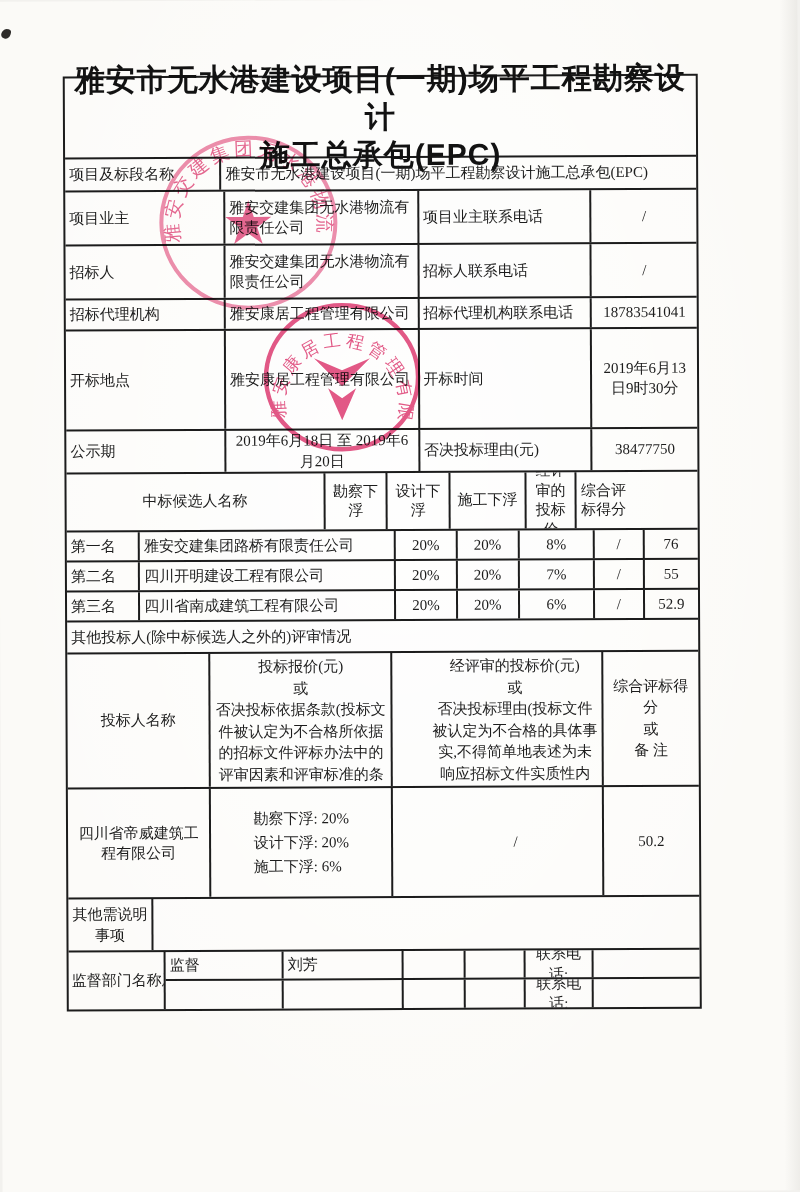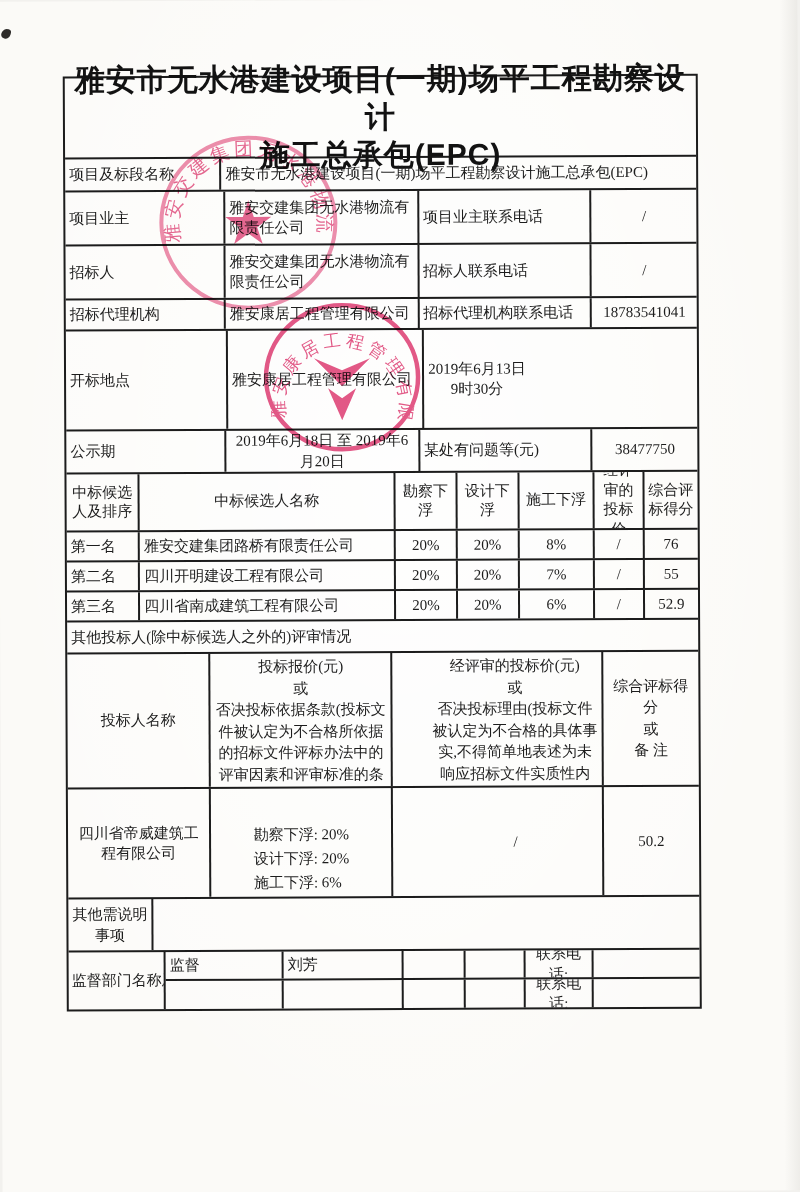--- a/index.html
+++ b/index.html
@@ -66,21 +66,21 @@
   
   .r-candhead{height:58px;}
   .r-cand{height:30px;}
   .cw1{width:74px;} .cw2{width:259px;} .cw3{width:62px;} .cw4{width:63px;}
   .cw5{width:76px;} .cw6{width:50px;} .cw7{width:54px;}
   .candhead .cell{padding:1px 2px;text-align:center;justify-content:center;line-height:1.3;}
   
   .r-section{height:32px;}
   .r-obhead{height:135px;}
   .r-obrow{height:110px;}
-  .ow1{width:152px;} .ow2{width:193px;align-items:flex-end;} .ow3{width:185px;margin-left:36px;} .ow4{width:101px;}
+  .ow1{width:152px;} .ow2{width:193px;} .ow3{width:185px;margin-left:36px;} .ow4{width:101px;}
   .obhead .cell{justify-content:center;text-align:center;line-height:21.5px;padding:1px 3px;align-items:center;}
   .obhead .clip{align-items:flex-start;padding-top:3px;}
   .bid-block{display:flex;justify-content:center;width:100%;}
   .bid-block span{text-align:left;white-space:pre-line;line-height:1.6;}
   
   .r-notes{height:53px;}
   .nw1{width:85px;} .nw2{width:546px;}
   
   .r-sup{height:57px;}
   .sw-label{width:142px;white-space:nowrap;padding:2px 1px 2px 3px;}
@@ -131,32 +131,32 @@
     <div class="row r-agency">
       <div class="cell lbl w138">招标代理机构</div>
       <div class="cell lbl w196">雅安康居工程管理有限公司</div>
       <div class="cell lbl w191">招标代理机构联系电话</div>
       <div class="cell ctr w106">18783541041</div>
     </div>
 
     <div class="row r-venue">
       <div class="cell lbl w138">开标地点</div>
       <div class="cell lbl w196">雅安康居工程管理有限公司</div>
+      <div class="cell lbl w191">开标时间</div>
       <div class="cell ctr w106">2019年6月13日9时30分</div>
     </div>
 
     <div class="row r-public">
       <div class="cell lbl w138">公示期</div>
       <div class="cell ctr w196">2019年6月18日 至 2019年6月20日</div>
-      <div class="cell lbl w191">某处有问题等(元)</div>
+      <div class="cell lbl w191">否决投标理由(元)</div>
       <div class="cell ctr w106">38477750</div>
     </div>
 
     <div class="row r-candhead candhead">
-      <div class="cell cw1">中标候选人及排序</div>
       <div class="cell cw2">中标候选人名称</div>
       <div class="cell cw3">勘察下浮</div>
       <div class="cell cw4">设计下浮</div>
       <div class="cell cw5">施工下浮</div>
       <div class="cell cw6">经评审的投标价</div>
       <div class="cell cw7">综合评标得分</div>
     </div>
 
     <div class="row r-cand">
       <div class="cell lbl cw1">第一名</div>

